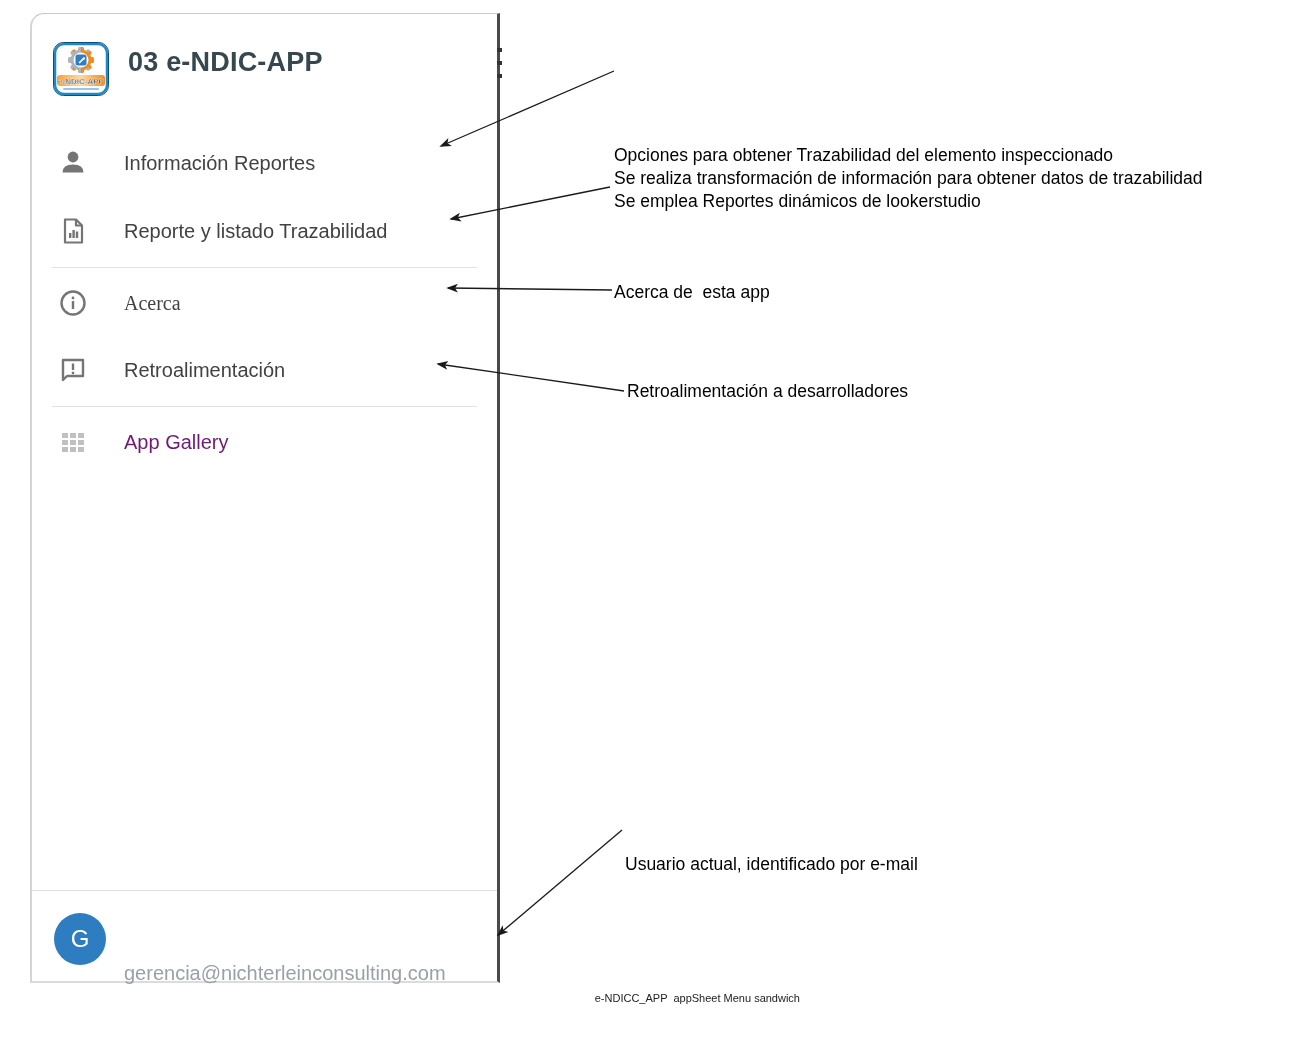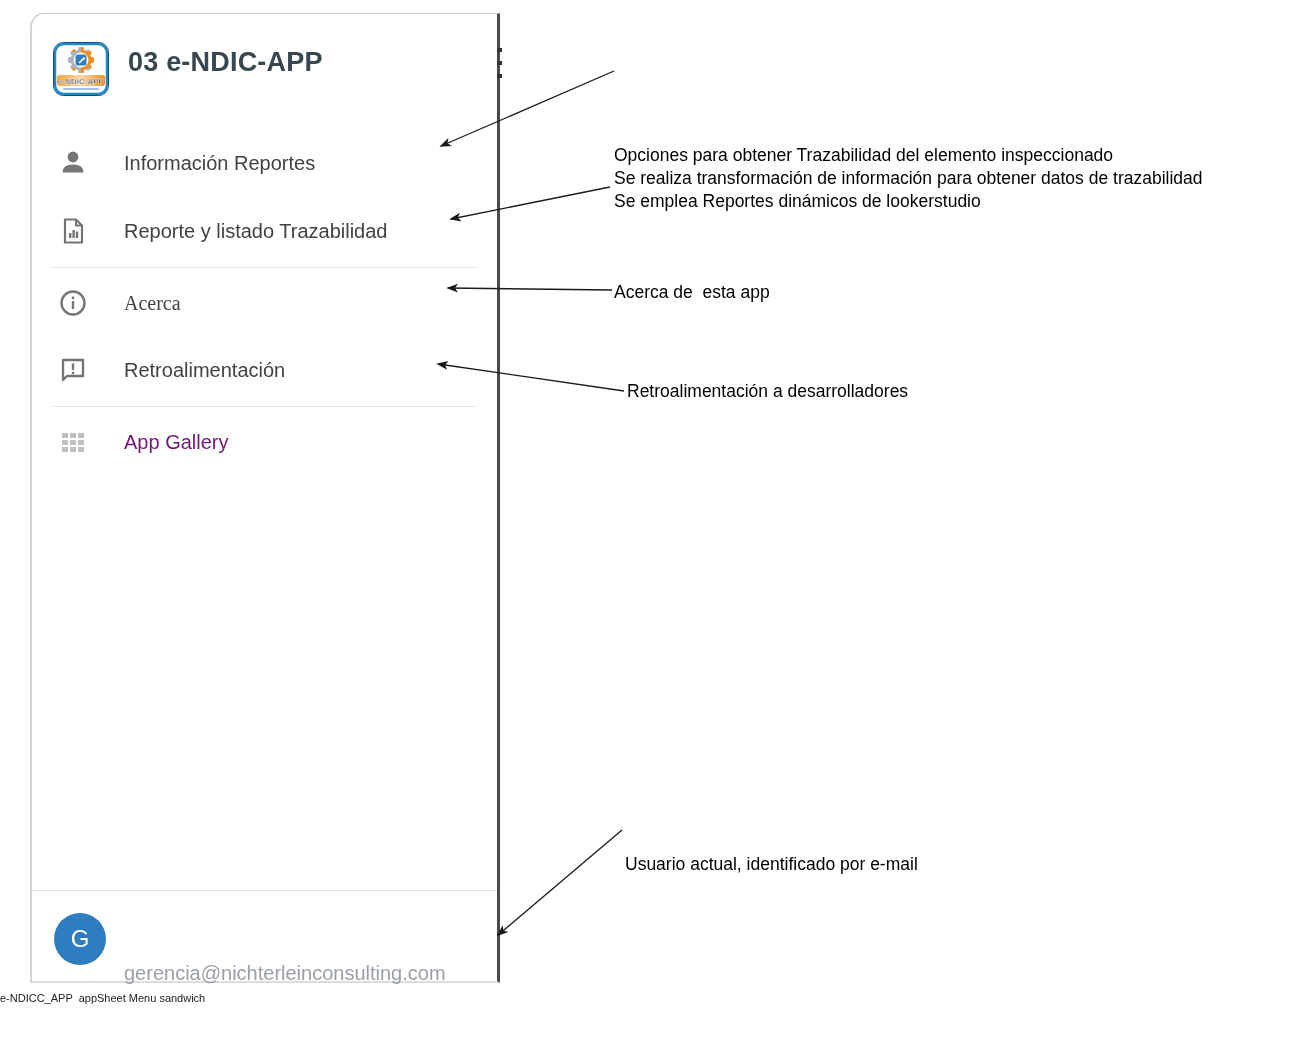--- a/index.html
+++ b/index.html
@@ -55,21 +55,21 @@
                 white-space:pre; letter-spacing:0; }
   #ann-inspector      { left:616px; top:59px; }
   #ann-trazabilidad   { left:614px; top:144px; }
   #ann-acerca         { left:614px; top:281px; }
   #ann-retro          { left:627px; top:380px; }
   #ann-usuario        { left:625px; top:817px;margin-top:36px; }
 
   .arrows-overlay { position:absolute; left:0; top:0; width:1307px; height:1037px;
                     pointer-events:none; }
 
-  .caption { position:absolute; left:0; top:992px; width:800px; text-align:left;
+  .caption { position:absolute; left:0; top:992px; width:800px; text-align:right;
              font-size:11px; color:#222; white-space:pre; }
 </style>
 </head>
 <body>
 
 <div class="page">
 
   <div class="drawer">
 
     <div class="drawer-header">

